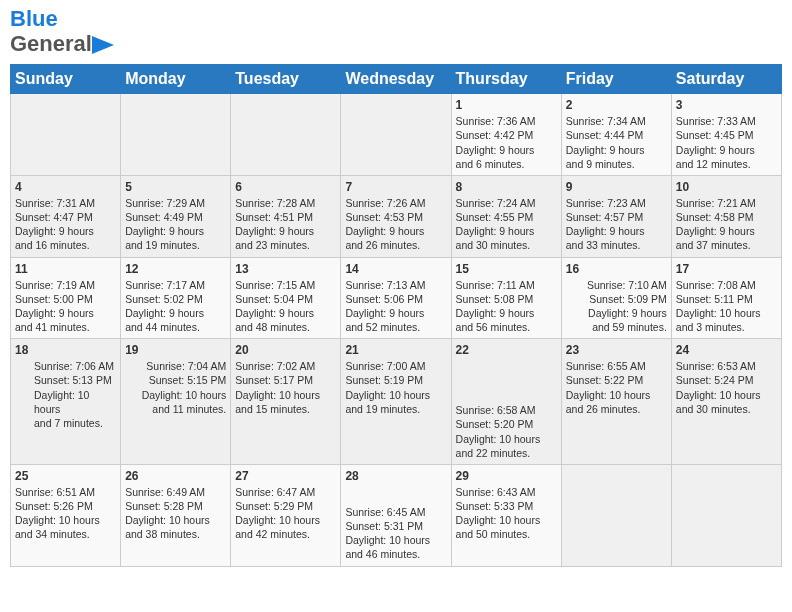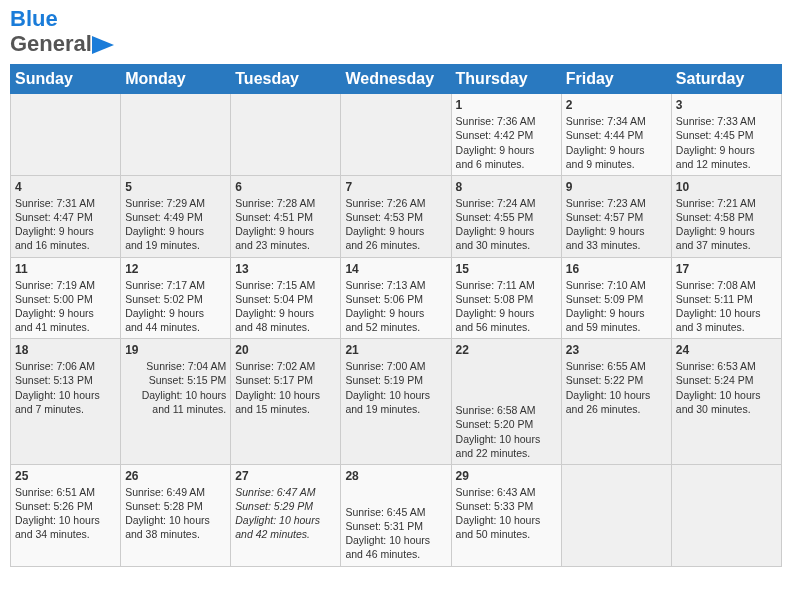--- a/index.html
+++ b/index.html
@@ -218,37 +218,37 @@
         </td>
         <td>
           <span class="day-num">15</span>
           <div class="day-info" style="white-space: pre-line;">Sunrise: 7:11 AM
 Sunset: 5:08 PM
 Daylight: 9 hours
 and 56 minutes.</div>
         </td>
         <td>
           <span class="day-num">16</span>
-          <div class="day-info" style="white-space: pre-line;">Sunrise: 7:10 AM
+          <div class="day-info" style="white-space: pre-line; text-align: right;">Sunrise: 7:10 AM
 Sunset: 5:09 PM
 Daylight: 9 hours
 and 59 minutes.</div>
         </td>
         <td>
           <span class="day-num">17</span>
           <div class="day-info" style="white-space: pre-line;">Sunrise: 7:08 AM
 Sunset: 5:11 PM
 Daylight: 10 hours
 and 3 minutes.</div>
         </td>
       </tr>
       <tr>
         <td>
           <span class="day-num">18</span>
-          <div class="day-info" style="white-space: pre-line;">Sunrise: 7:06 AM
+          <div class="day-info" style="white-space: pre-line; margin-left: 19px;">Sunrise: 7:06 AM
 Sunset: 5:13 PM
 Daylight: 10 hours
 and 7 minutes.</div>
         </td>
         <td>
           <span class="day-num">19</span>
           <div class="day-info" style="white-space: pre-line; text-align: right;">Sunrise: 7:04 AM
 Sunset: 5:15 PM
 Daylight: 10 hours
 and 11 minutes.</div>
@@ -299,21 +299,21 @@
         </td>
         <td>
           <span class="day-num">26</span>
           <div class="day-info" style="white-space: pre-line;">Sunrise: 6:49 AM
 Sunset: 5:28 PM
 Daylight: 10 hours
 and 38 minutes.</div>
         </td>
         <td>
           <span class="day-num">27</span>
-          <div class="day-info" style="white-space: pre-line; font-style: italic;">Sunrise: 6:47 AM
+          <div class="day-info" style="white-space: pre-line;">Sunrise: 6:47 AM
 Sunset: 5:29 PM
 Daylight: 10 hours
 and 42 minutes.</div>
         </td>
         <td>
           <span class="day-num">28</span>
           <div class="day-info" style="white-space: pre-line; margin-top: 22px;">Sunrise: 6:45 AM
 Sunset: 5:31 PM
 Daylight: 10 hours
 and 46 minutes.</div>

